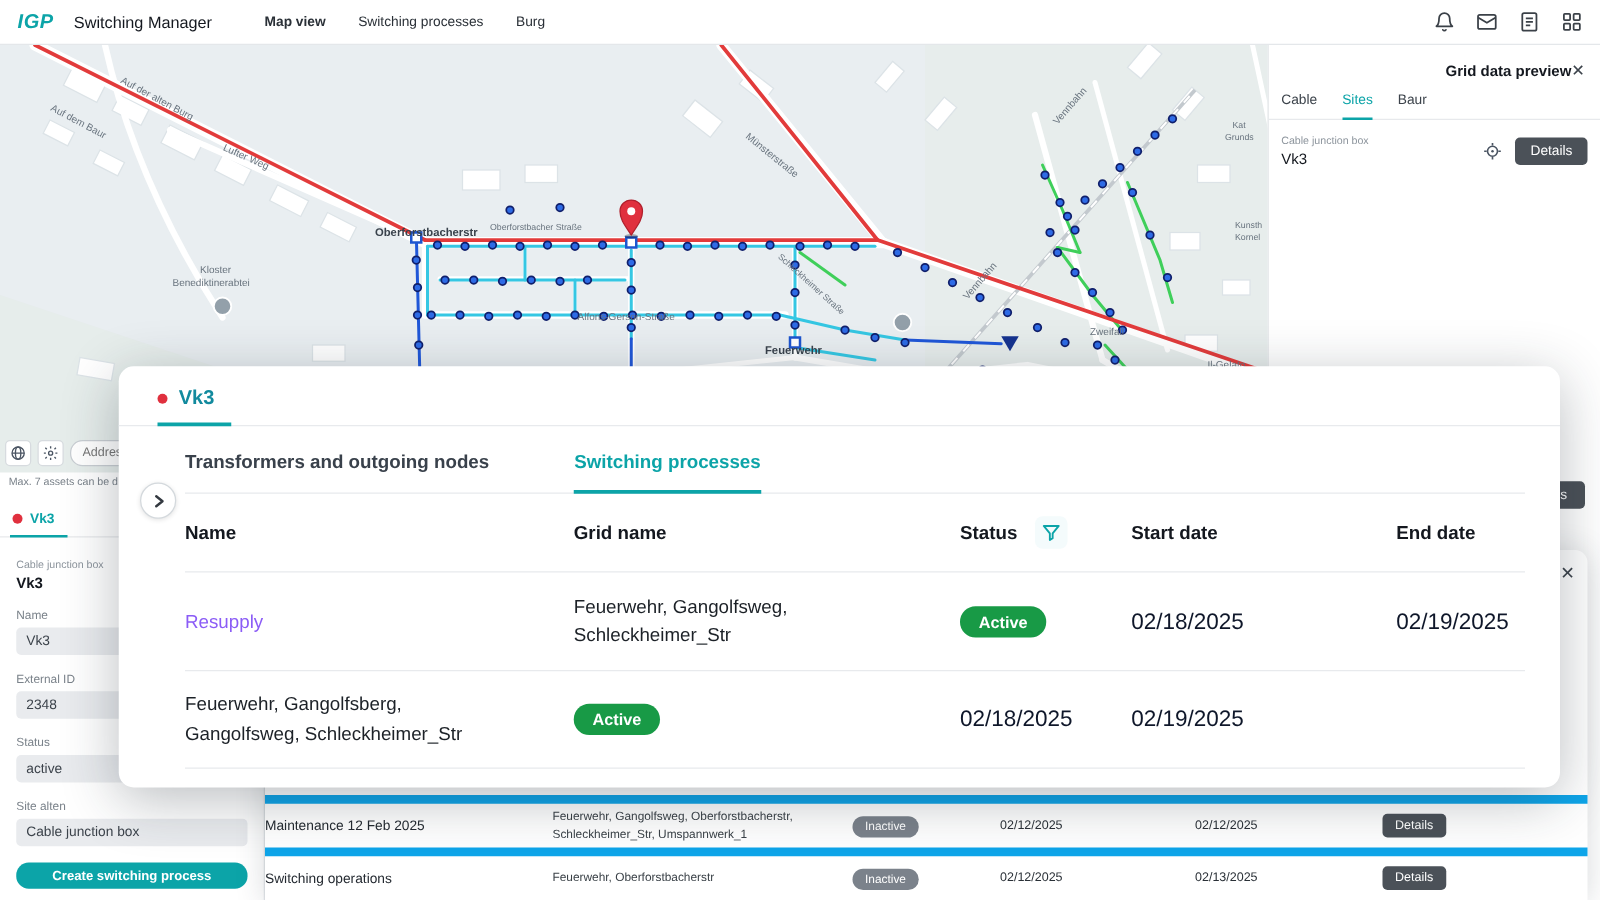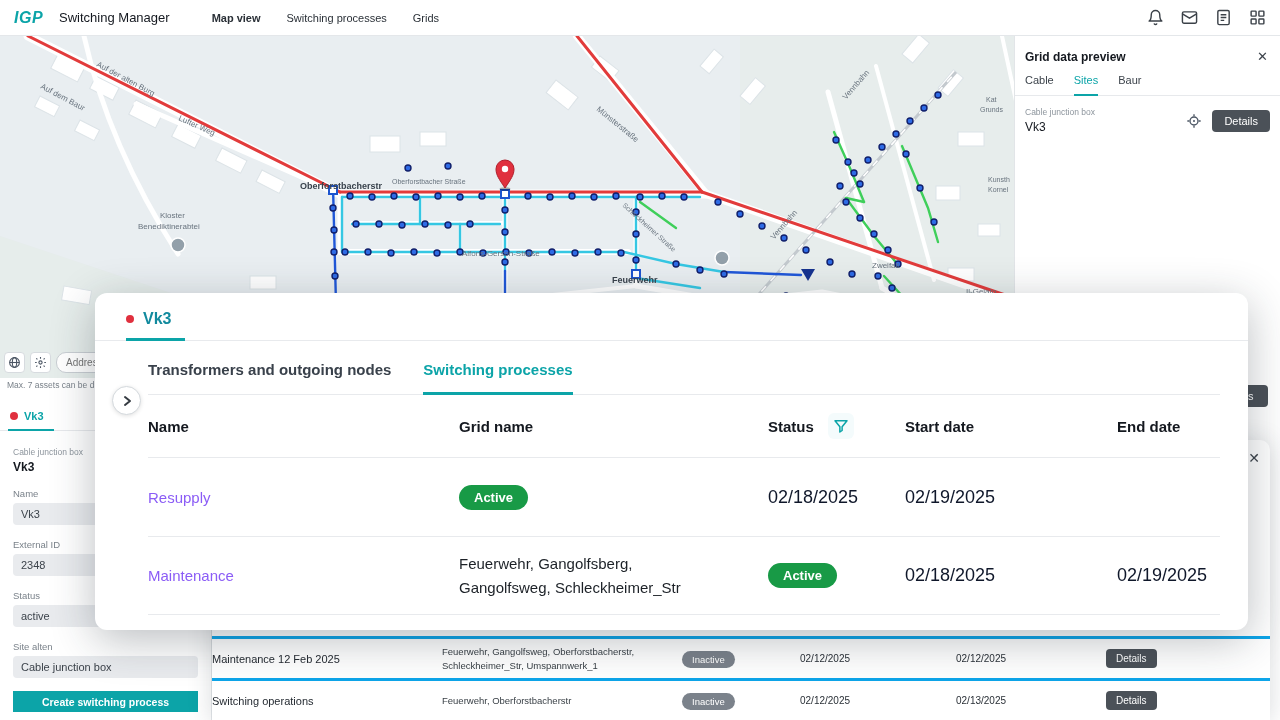--- a/index.html
+++ b/index.html
@@ -11,21 +11,21 @@
   .app-title{font-size:13px;font-weight:normal;color:#14181f;margin-left:16px}
   .nav{display:flex;gap:26px;margin-left:42px}
   .nav-item{font-size:11px;color:#2a3037;cursor:pointer}
   .nav-item.active{font-weight:bold}
   .header-icons{margin-left:auto;display:flex;gap:17px;align-items:center}
   .hicon{display:block}
   
   .map{position:absolute;top:36px;left:0;width:1280px;height:684px;z-index:0}
   
   .right-panel{position:absolute;top:36px;right:0;width:266px;height:684px;background:#fff;border-left:1px solid #e2e5e8;z-index:10}
-  .rp-head{display:flex;justify-content:space-between;align-items:center;padding:13px 12px 10px 10px}
+  .rp-head{display:flex;justify-content:flex-end;align-items:center;padding:13px 12px 10px 10px}
   .rp-title{font-size:12px;font-weight:bold;color:#14181f}
   .rp-close{font-size:13px;color:#3c434b;cursor:pointer}
   .rp-tabs{display:flex;gap:20px;padding:0 10px;border-bottom:1px solid #e7e9ec}
   .rp-tab{font-size:11px;color:#3c434b;padding-bottom:8px;cursor:pointer}
   .rp-tab.active{color:var(--accent);font-weight:normal;border-bottom:2px solid var(--accent);margin-bottom:-1px}
   .rp-field{display:flex;justify-content:space-between;align-items:center;padding:11px 10px}
   .rp-field-label{font-size:8.5px;color:#8d959d}
   .rp-field-value{font-size:12px;color:#14181f;margin-top:3px}
   .rp-actions{display:flex;align-items:center;gap:10px}
   .btn-dark{background:var(--dark-btn);color:#fff;font-size:11px;border:none;border-radius:4px;padding:5px 12px;cursor:pointer;font-family:inherit}
@@ -36,40 +36,40 @@
   .left-sheet{position:absolute;left:0;top:378px;width:212px;height:342px;background:#fff;z-index:10;padding:2px 13px 0 13px;border-right:1px solid #e4e7ea}
   .lp-note{font-size:8.5px;color:#7a828a;margin-left:-6px}
   .lp-tabbar{position:relative;margin:16px -13px 0 -13px;padding-left:8px;border-bottom:1px solid #e7e9ec}
   .lp-tab{display:inline-flex;align-items:center;gap:6px;padding:0 10px 7px 2px;border-bottom:2px solid var(--accent);margin-bottom:-1px;cursor:pointer}
   .lp-tab-label{font-size:11px;color:var(--accent);font-weight:bold}
   .dot-red{width:8px;height:8px;border-radius:50%;background:#e0303e}
   .lp-type-label{font-size:8.5px;color:#8d959d;margin-top:16px}
   .lp-type-value{font-size:12px;color:#14181f;margin-top:3px;font-weight:bold}
   .lp-label{font-size:9.5px;color:#7a828a;margin-top:14px}
   .lp-input{display:block;width:100%;height:22px;background:#e9ebee;border:none;border-radius:4px;font-size:11px;color:#3c434b;padding:0 8px;margin-top:4px;font-family:inherit}
-  .btn-create{display:block;width:100%;height:21px;background:var(--accent);color:#fff;border:none;border-radius:0;font-size:10.5px;font-weight:bold;margin-top:13px;cursor:pointer;font-family:inherit}
+  .btn-create{display:block;width:100%;height:21px;background:var(--accent);color:#fff;border:none;border-radius:10px;font-size:10.5px;font-weight:bold;margin-top:13px;cursor:pointer;font-family:inherit}
   
   .bg-panel{position:absolute;left:212px;top:440px;width:1058px;height:280px;background:#fff;border-radius:10px 10px 0 0;box-shadow:0 2px 24px rgba(40,50,60,.18);z-index:20}
   .bg-close{position:absolute;top:10px;right:10px;font-size:14px;color:#3c434b;cursor:pointer}
   .bg-rows{position:absolute;left:0;right:0;bottom:0}
-  .bg-row{display:grid;grid-template-columns:230px 240px 118px 156px 150px 1fr;align-items:center;height:42px;border-top:3px solid #0ea5e9;}
+  .bg-row{display:grid;grid-template-columns:230px 240px 118px 156px 150px 1fr;align-items:center;height:42px;border-top:7px solid #0ea5e9;}
   .bg-name{font-size:11px;color:#242a31}
   .bg-grid{font-size:9.5px;color:#3a4147;line-height:1.45;max-width:225px}
   .badge-inactive{display:inline-block;background:#7b828b;color:#fff;font-size:9.5px;padding:3px 10px;border-radius:10px}
   .bg-date{font-size:10px;color:#2a3037}
   .btn-details-sm{background:var(--dark-btn);color:#fff;font-size:10px;border:none;border-radius:4px;padding:4px 10px;width:max-content;cursor:pointer;font-family:inherit}
   .peek-details{position:absolute;left:1206px;top:385px;z-index:15}
   .peek-details .btn-dark{padding:5px 14px}
   
   .modal{position:absolute;left:95px;top:293px;width:1153px;height:337px;background:#fff;border-radius:12px;box-shadow:0 10px 44px rgba(30,40,50,.3);z-index:30}
   .m-tabbar1{padding-left:31px;border-bottom:1px solid #e8eaed;height:48px;display:flex;align-items:flex-end}
   .m-site-tab{display:inline-flex;align-items:center;gap:9px;padding:0 14px 10px 0;border-bottom:3px solid var(--accent);margin-bottom:-1px;cursor:pointer}
   .m-site-label{font-size:16px;font-weight:bold;color:#128a9e}
   .collapse-btn{position:absolute;left:17px;top:93px;width:29px;height:29px;border-radius:50%;background:#fff;border:1px solid #d4d9dd;box-shadow:0 1px 4px rgba(0,0,0,.12);display:flex;align-items:center;justify-content:center;cursor:pointer}
-  .m-tabs2{display:flex;gap:32px;margin:20px 28px 0 53px;border-bottom:1px solid #e8eaed}
+  .m-tabs2{display:flex;gap:68px;margin:20px 28px 0 53px;border-bottom:1px solid #e8eaed}
   .m-tab2{font-size:15px;font-weight:bold;color:#39414b;padding-bottom:14px;cursor:pointer}
   .m-tab2.active{color:var(--accent);border-bottom:3px solid var(--accent);margin-bottom:-1px}
   .m-table{margin:0 28px 0 53px}
   .m-thead{display:grid;grid-template-columns:311px 309px 137px 212px 1fr;align-items:center;height:62px}
   .m-th{font-size:15px;font-weight:bold;color:#14181f}
   .m-th-status{display:flex;align-items:center;gap:14px}
   .filter-btn{width:26px;height:26px;border-radius:6px;background:#f4fbfc;display:flex;align-items:center;justify-content:center;cursor:pointer;border:none}
   .m-row{display:grid;grid-template-columns:311px 309px 137px 212px 1fr;align-items:center;height:79px;border-top:1px solid #e8eaed}
   .m-row:last-child{border-bottom:1px solid #e8eaed}
   .m-name{font-size:15px;color:#8b5cf6}
@@ -292,21 +292,21 @@
     </g>
   </svg>
 </div>
 
 <div class="header">
   <span class="logo">IGP</span>
   <span class="app-title">Switching Manager</span>
   <div class="nav">
     <span class="nav-item active">Map view</span>
     <span class="nav-item">Switching processes</span>
-    <span class="nav-item">Grids</span>
+    <span class="nav-item">Burg</span>
   </div>
   <div class="header-icons">
     <svg class="hicon" width="17" height="17" viewBox="0 0 24 24" fill="none" stroke="#3b4148" stroke-width="2" stroke-linecap="round" stroke-linejoin="round">
         <path d="M18 8a6 6 0 0 0-12 0c0 7-3 9-3 9h18s-3-2-3-9"></path>
         <path d="M13.7 21a2 2 0 0 1-3.4 0"></path>
       </svg>
     <svg class="hicon" width="17" height="17" viewBox="0 0 24 24" fill="none" stroke="#3b4148" stroke-width="2">
         <rect x="2" y="4" width="20" height="16" rx="2"></rect>
         <path d="M22 7l-10 6L2 7"></path>
       </svg>
@@ -441,25 +441,25 @@
           <svg width="18" height="18" viewBox="0 0 24 24" fill="none" stroke="#0ca4a8" stroke-width="2" stroke-linejoin="round">
               <path d="M4 5h16l-6.5 8v5l-3 2v-7z"></path>
             </svg>
         </button>
       </div>
       <div class="m-th">Start date</div>
       <div class="m-th">End date</div>
     </div>
     <div class="m-row">
       <div class="m-name">Resupply</div>
+      <div class="m-grid">Feuerwehr, Gangolfsweg, Schleckheimer_Str</div>
       <div><span class="badge-active">Active</span></div>
       <div class="m-date">02/18/2025</div>
       <div class="m-date">02/19/2025</div>
     </div>
     <div class="m-row">
-      <div class="m-name">Maintenance</div>
       <div class="m-grid">Feuerwehr, Gangolfsberg, Gangolfsweg, Schleckheimer_Str</div>
       <div><span class="badge-active">Active</span></div>
       <div class="m-date">02/18/2025</div>
       <div class="m-date">02/19/2025</div>
     </div>
   </div>
 </div>
 
 </body></html>

